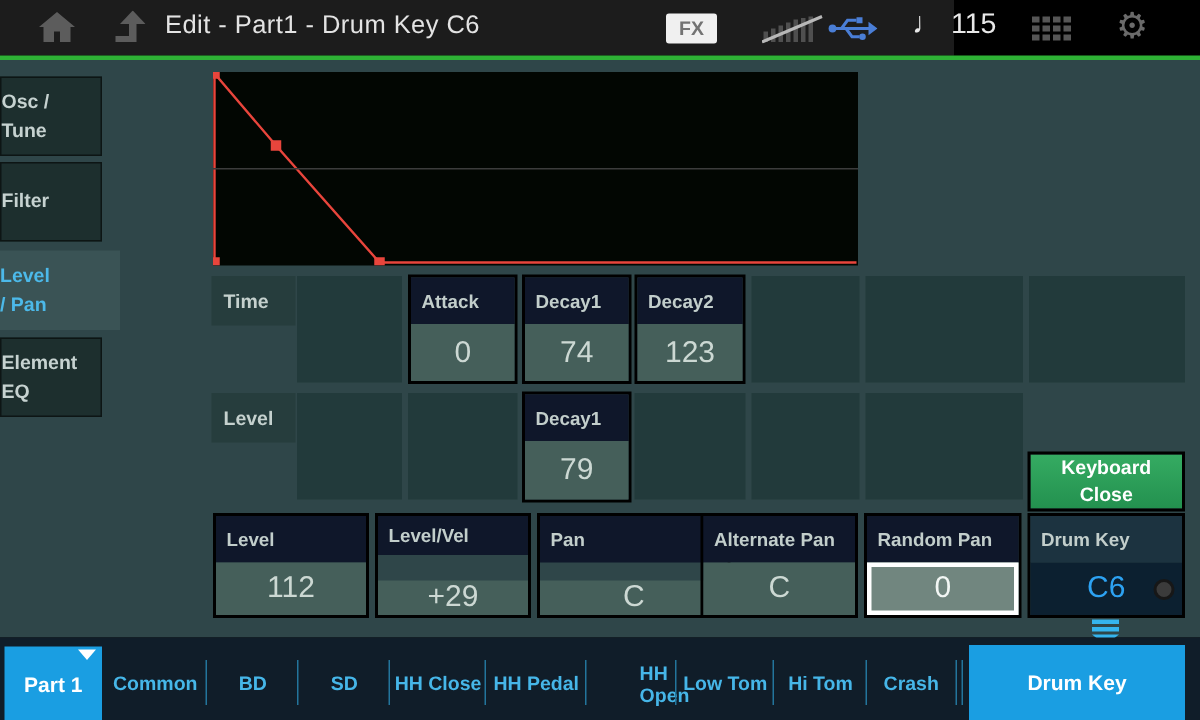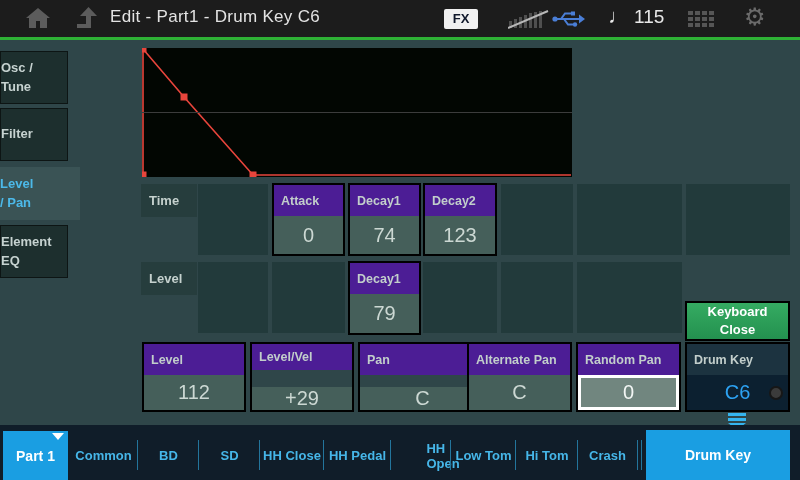--- a/index.html
+++ b/index.html
@@ -1,25 +1,25 @@
 <!DOCTYPE html>
 <html><head>
 <meta charset="utf-8">
 <style>
   * { margin:0; padding:0; box-sizing:border-box; }
   html,body { width:800px; height:480px; overflow:hidden; background:#000; }
   body { font-family:"Liberation Sans","DejaVu Sans",sans-serif; position:relative; }
 
   
-  .topbar { position:absolute; left:0; top:0; width:800px; height:37px; background:#1c1c1c;padding-left:24px; }
+  .topbar { position:absolute; left:0; top:0; width:636px; height:37px; background:#1c1c1c;padding-left:24px; }
   .green-line { position:absolute; left:0; top:37px; width:800px; height:3px; background:#2eb135; }
   .title { position:absolute; left:110px; top:7px; font-size:17px; color:#e3e3e3; letter-spacing:.3px; }
   .icon-abs { position:absolute; }
   .fx-badge { position:absolute; left:444px; top:9px; width:34px; height:20px; background:#f0f0f0;
-              border-radius:2px; color:#0f172a; font-size:13px; font-weight:bold; text-align:center; line-height:20px; }
+              border-radius:2px; color:#737373; font-size:13px; font-weight:bold; text-align:center; line-height:20px; }
   .tempo { position:absolute; left:608px; top:5px; color:#e8e8e8; font-size:19px; display:flex; align-items:center; gap:6px; }
   .tempo .note { font-size:20px; }
   .grid-icon { position:absolute; left:688px; top:11px; width:27px; height:17px;
                display:grid; grid-template-columns:repeat(4,5px); grid-template-rows:repeat(3,4px); gap:2px; }
   .grid-icon i { background:#565656; display:block; }
   .gear { position:absolute; left:744px; top:3px; font-size:24px; color:#6a6a6a; }
 
   
   .main { position:absolute; left:0; top:40px; width:800px; height:385px; background:#2f4649; }
 
@@ -31,21 +31,21 @@
 
   
   .env-box { position:absolute; left:142px; top:8px; width:430px; height:129px; background:#020602; overflow:hidden; }
   .env-mid { position:absolute; left:0; top:64px; width:430px; height:1px; background:#3c3c3c; }
 
   
   .cell { position:absolute; background:#223a3b; }
   .rowlabel { position:absolute; width:56px; height:33px; background:#263d3d; color:#c5d1ce; font-size:13px;
               font-weight:bold; display:flex; align-items:center; padding-left:8px; }
   .param { position:absolute; border:2px solid #000; display:flex; flex-direction:column; }
-  .param .hdr { height:31px; background:#4c1d95; color:#c2cecb; font-size:12.5px; font-weight:bold;
+  .param .hdr { height:31px; background:#0f172a; color:#c2cecb; font-size:12.5px; font-weight:bold;
                 display:flex; align-items:center; padding-left:7px; }
   .param .val { flex:1; background:#455f5a; color:#ccd8d3; font-size:20px;
                 display:flex; align-items:center; justify-content:center; }
   .param .val.focused { background:#71867f; border:3px solid #fff; color:#f2f6f4; }
   .param .val.drumkey { background:#0c2030; color:#2da2f2; position:relative; }
   .knob { position:absolute; right:5px; top:50%; margin-top:-7px; width:14px; height:14px; border-radius:50%;
           background:#3b3b3b; border:2px solid #171717; }
 
   .kbd-select { position:absolute; left:685px; top:261px; width:105px; height:40px;
                 background:linear-gradient(#35ab62,#23914f); border:2px solid #000;

